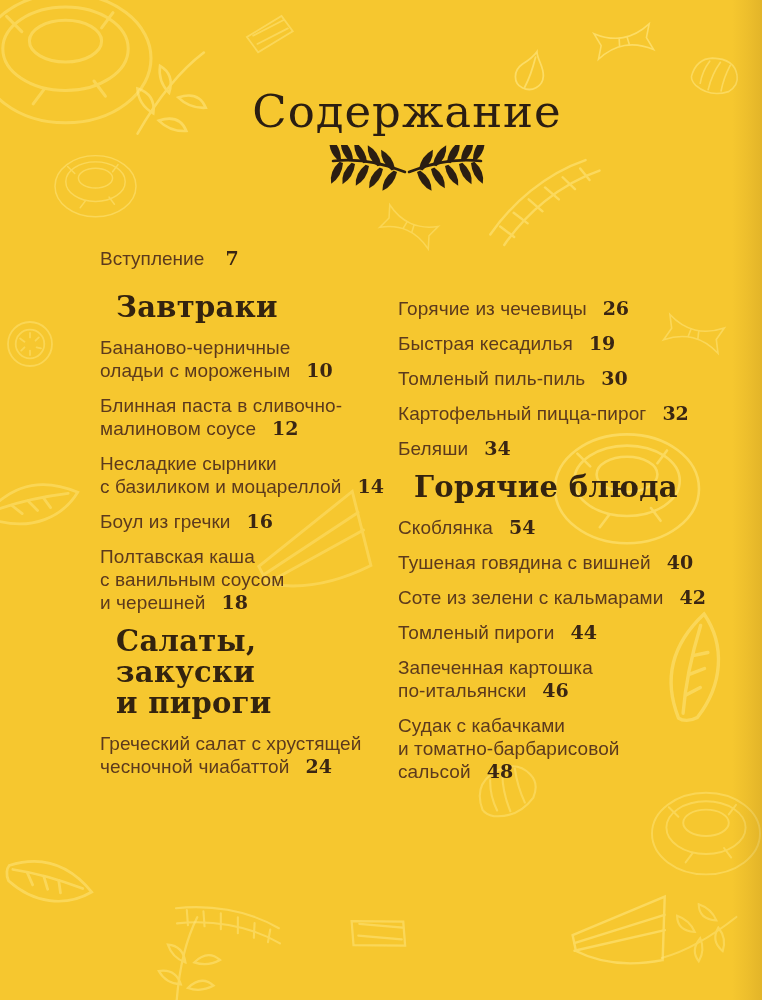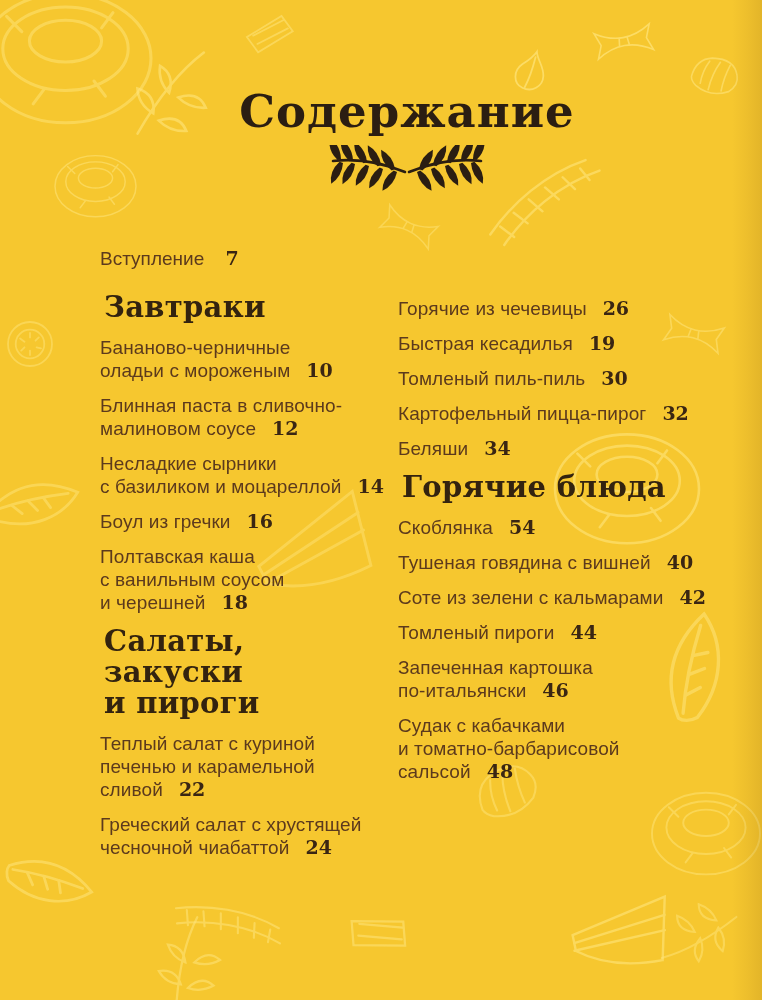--- a/index.html
+++ b/index.html
@@ -10,31 +10,31 @@
   }
   .bg-doodles { position:absolute; left:0; top:0; width:762px; height:1000px; }
   .edge-shadow {
     position:absolute; top:0; right:0; width:30px; height:100%;
     background:linear-gradient(to right, rgba(125,84,10,0) 0%, rgba(125,84,10,0.07) 50%, rgba(125,84,10,0.16) 100%);
     pointer-events:none;
   }
   .content { position:relative; padding:88px 48px 0 100px; color:#5C3A1D; }
   .page-title {
     margin:0; text-align:center;
-    font-family:"DejaVu Serif", serif; font-weight:bold;
+    font-family:"DejaVu Serif", serif; font-weight:normal;
     font-size:45px; line-height:1.05; letter-spacing:1px;
     color:#2B1E12;
   }
   .ornament { display:block; margin:10px auto 0 auto; }
   .intro-row { margin-top:56px; font-size:19px; line-height:23px; }
   .columns { display:flex; gap:10px; margin-top:22px; }
   .col-left { width:288px; flex:none; }
   .col-right { flex:1; padding-top:5px; }
   .section-heading {
-    margin:0 0 13px 4px;
+    margin:0 0 13px 16px;
     font-family:"DejaVu Serif", serif; font-weight:bold;
     font-size:29px; line-height:31px; letter-spacing:0.3px;
     color:#33230F; white-space:pre-line;
   }
   .section { margin-top:0; }
   .col-left .section + .section { margin-top:10px; }
   .col-right .section { margin-top:6px; }
   .toc-item { font-size:19px; line-height:23px; margin-bottom:12px; color:#5C3A1D; }
   .toc-item .title { white-space:pre-line; letter-spacing:0.1px; }
   .num {
@@ -187,25 +187,20 @@
 с ванильным соусом
 и черешней</span><span class="num">18</span>
           </div>
         </div>
 
         <div class="section">
           <h2 class="section-heading">Салаты, закуски
 и пироги</h2>
 
           <div class="toc-item">
-            <span class="title">Теплый салат с куриной
-печенью и карамельной
-сливой</span><span class="num">22</span>
-          </div>
-          <div class="toc-item">
             <span class="title">Греческий салат с хрустящей
 чесночной чиабаттой</span><span class="num">24</span>
           </div>
         </div>
       </div>
 
       <div class="col-right">
 
         <div class="toc-item">
           <span class="title">Горячие из чечевицы</span><span class="num">26</span>

